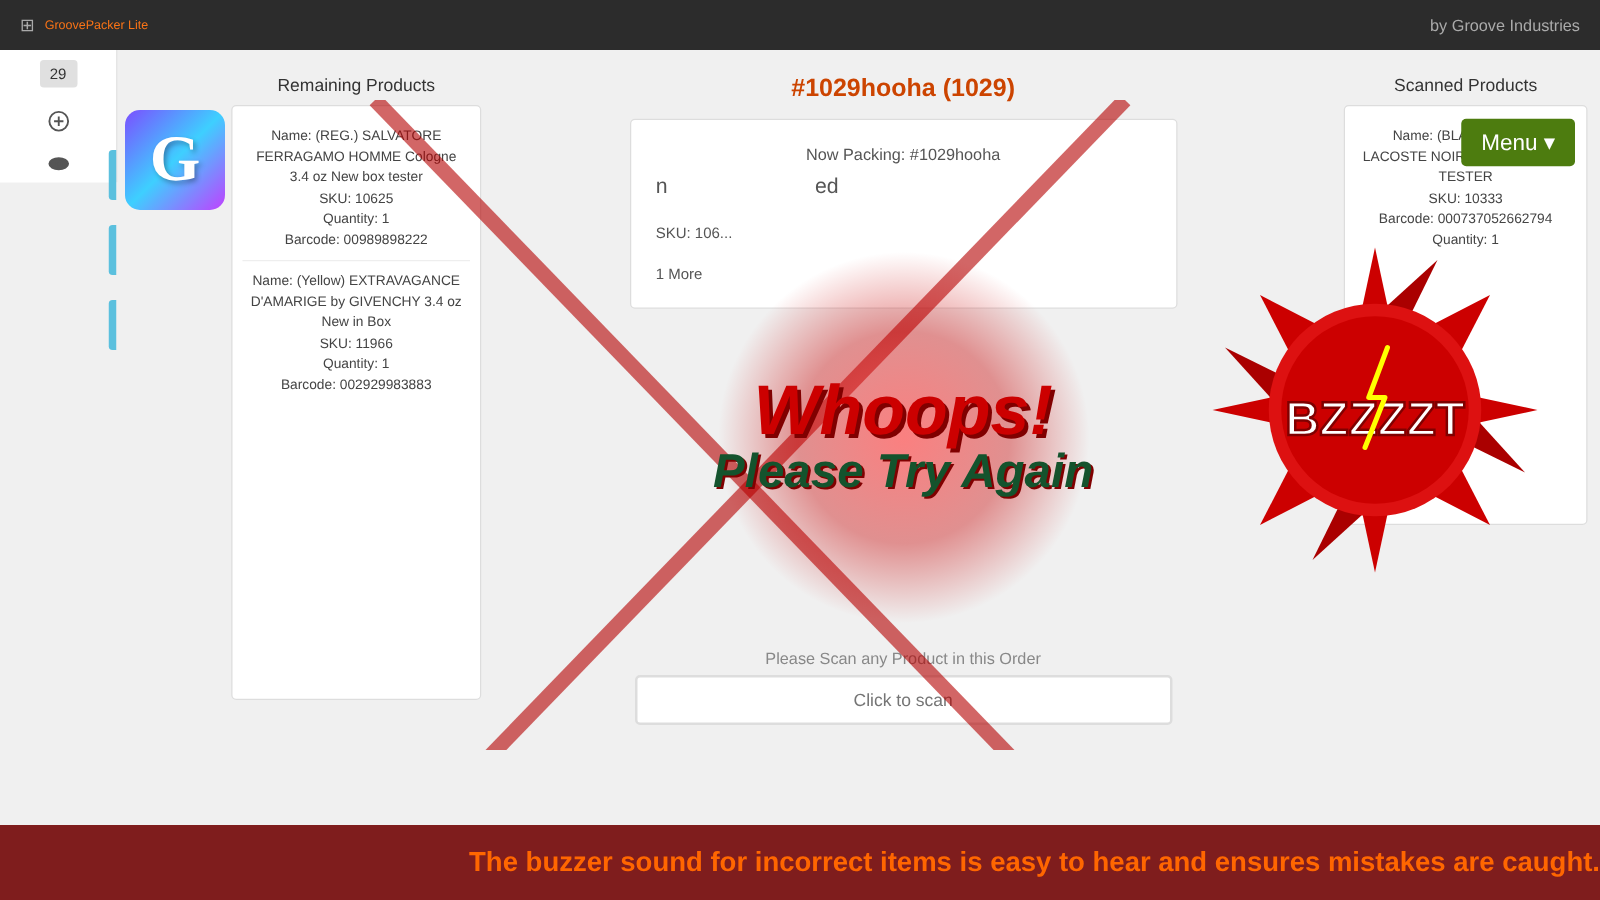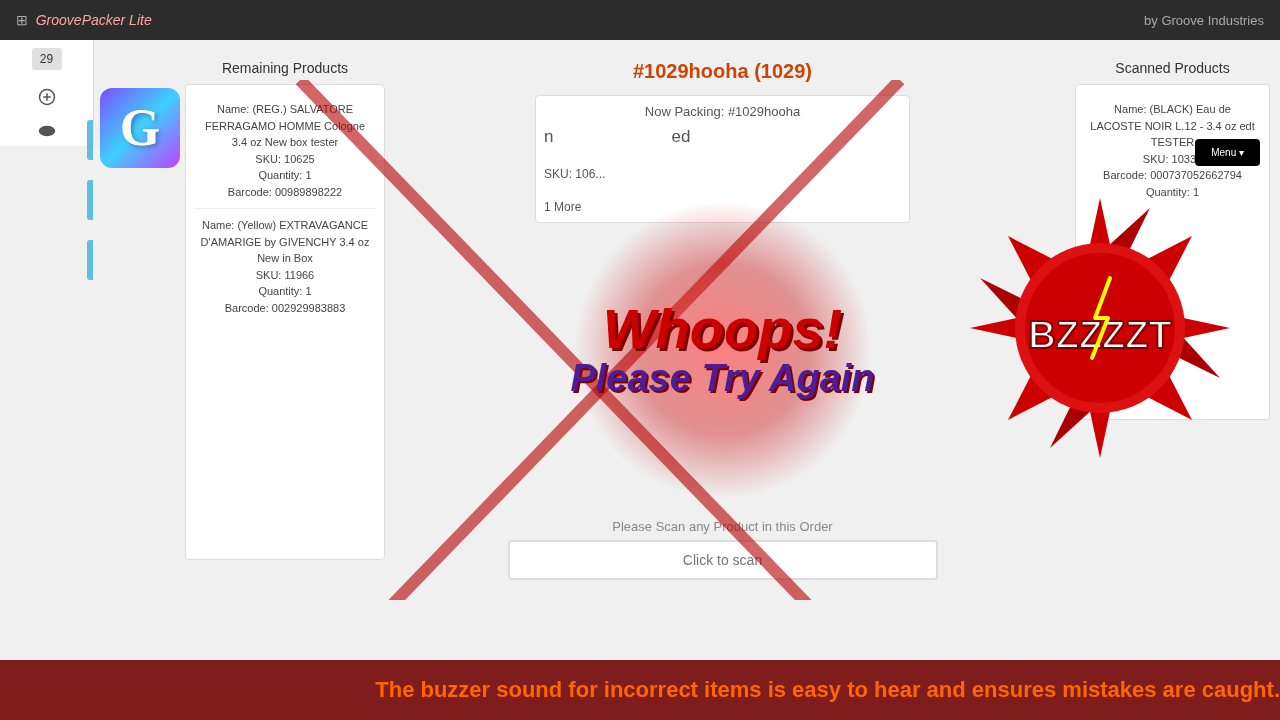--- a/index.html
+++ b/index.html
@@ -11,21 +11,21 @@
       height: 40px;
       display: flex;
       align-items: center;
       justify-content: space-between;
       padding: 0 16px;
       position: relative;
       z-index: 10;
     }
     #topbar-left { display: flex; align-items: center; gap: 8px; }
     #topbar-logo-icon { color: #aaa; font-size: 14px; }
-    #topbar-title { color: #fca5a5; font-size: 14px; font-style: italic; }
+    #topbar-title { color: #f97316; font-size: 10px; }
     #topbar-right { color: #aaa; font-size: 13px; }
 
     
     #sidebar-strip {
       width: 94px;
       background: #fff;
       border-right: 1px solid #ddd;
       display: flex;
       flex-direction: column;
       align-items: center;
@@ -81,32 +81,31 @@
       font-family: Georgia, serif;
       text-shadow: 2px 2px 4px rgba(0,0,0,0.3);
       line-height: 1;
     }
 
     
     #menu-btn {
       position: absolute;
       top: 55px;
       right: 20px;
-      background: #000000;
+      background: #4d7c0f;
       color: white;
       border: none;
       border-radius: 4px;
       padding: 8px 16px;
-      font-size: 10px;
+      font-size: 18px;
       cursor: pointer;
       display: flex;
       align-items: center;
       gap: 6px;
       z-index: 10;
-      margin-top: 44px;
     }
     #remaining-title {
       font-size: 14px;
       color: #333;
       text-align: center;
       margin-bottom: 8px;
       font-weight: 500;
     }
     #remaining-list {
       background: #fff;
@@ -128,22 +127,22 @@
     #order-title {
       font-size: 20px;
       color: #cc4400;
       font-weight: bold;
       margin-bottom: 12px;
     }
     #packing-box {
       background: #fff;
       border: 1px solid #ddd;
       border-radius: 4px;
-      width: 375px;
-      padding: 8px;
+      width: 438px;
+      padding: 20px;
       position: relative;
       overflow: hidden;
     }
     #packing-header {
       text-align: center;
       font-size: 13px;
       color: #555;
       margin-bottom: 8px;
     }
 
@@ -163,21 +162,21 @@
       color: #cc0000;
       font-style: italic;
       text-shadow: 3px 3px 0 #800000;
       display: block;
       line-height: 1;
       font-family: Impact, Arial Black, sans-serif;
     }
     #whoops-line2 {
       font-size: 38px;
       font-weight: 900;
-      color: #4c1d95;
+      color: #14532d;
       font-style: italic;
       text-shadow: 2px 2px 0 #800000;
       display: block;
       font-family: Impact, Arial Black, sans-serif;
     }
 
     
     #red-glow {
       position: absolute;
       top: 50%;

